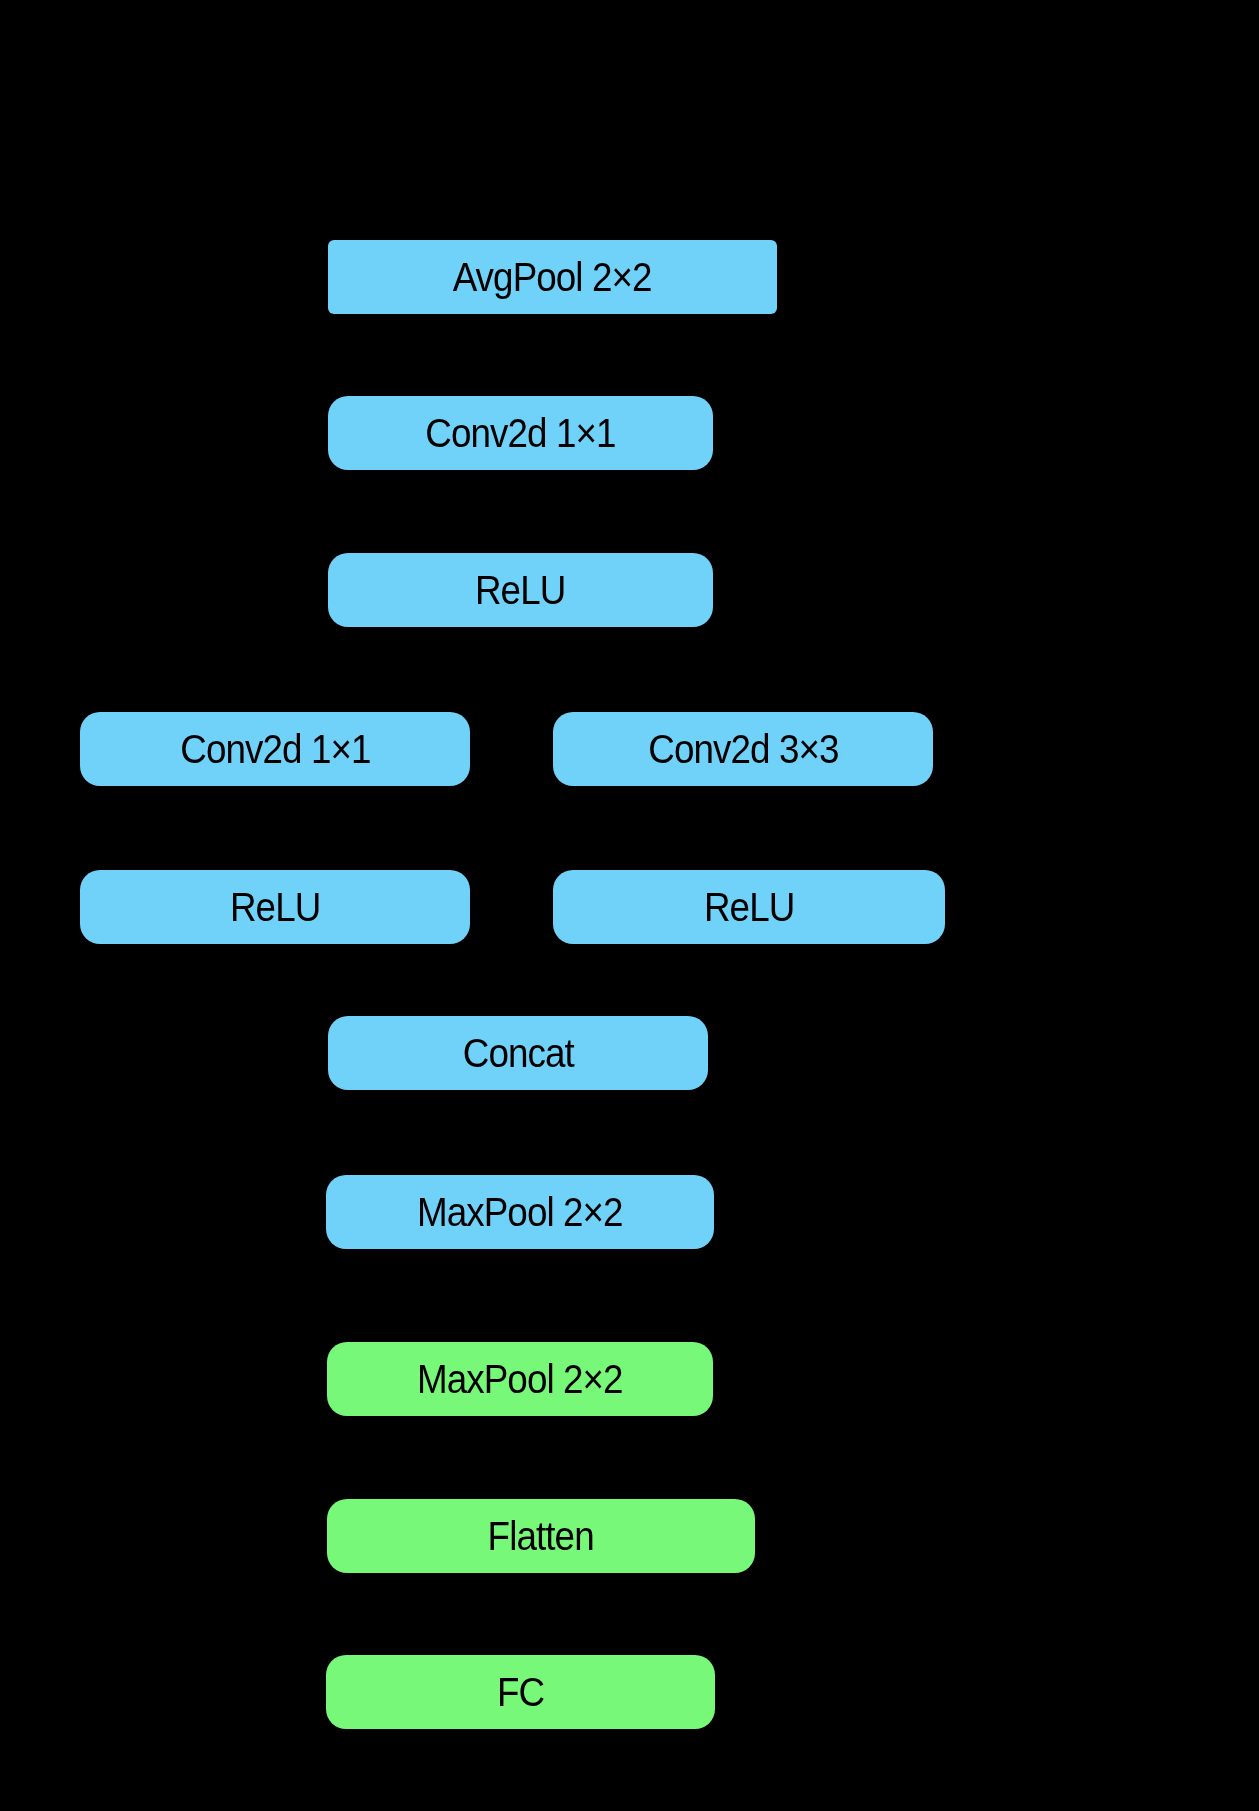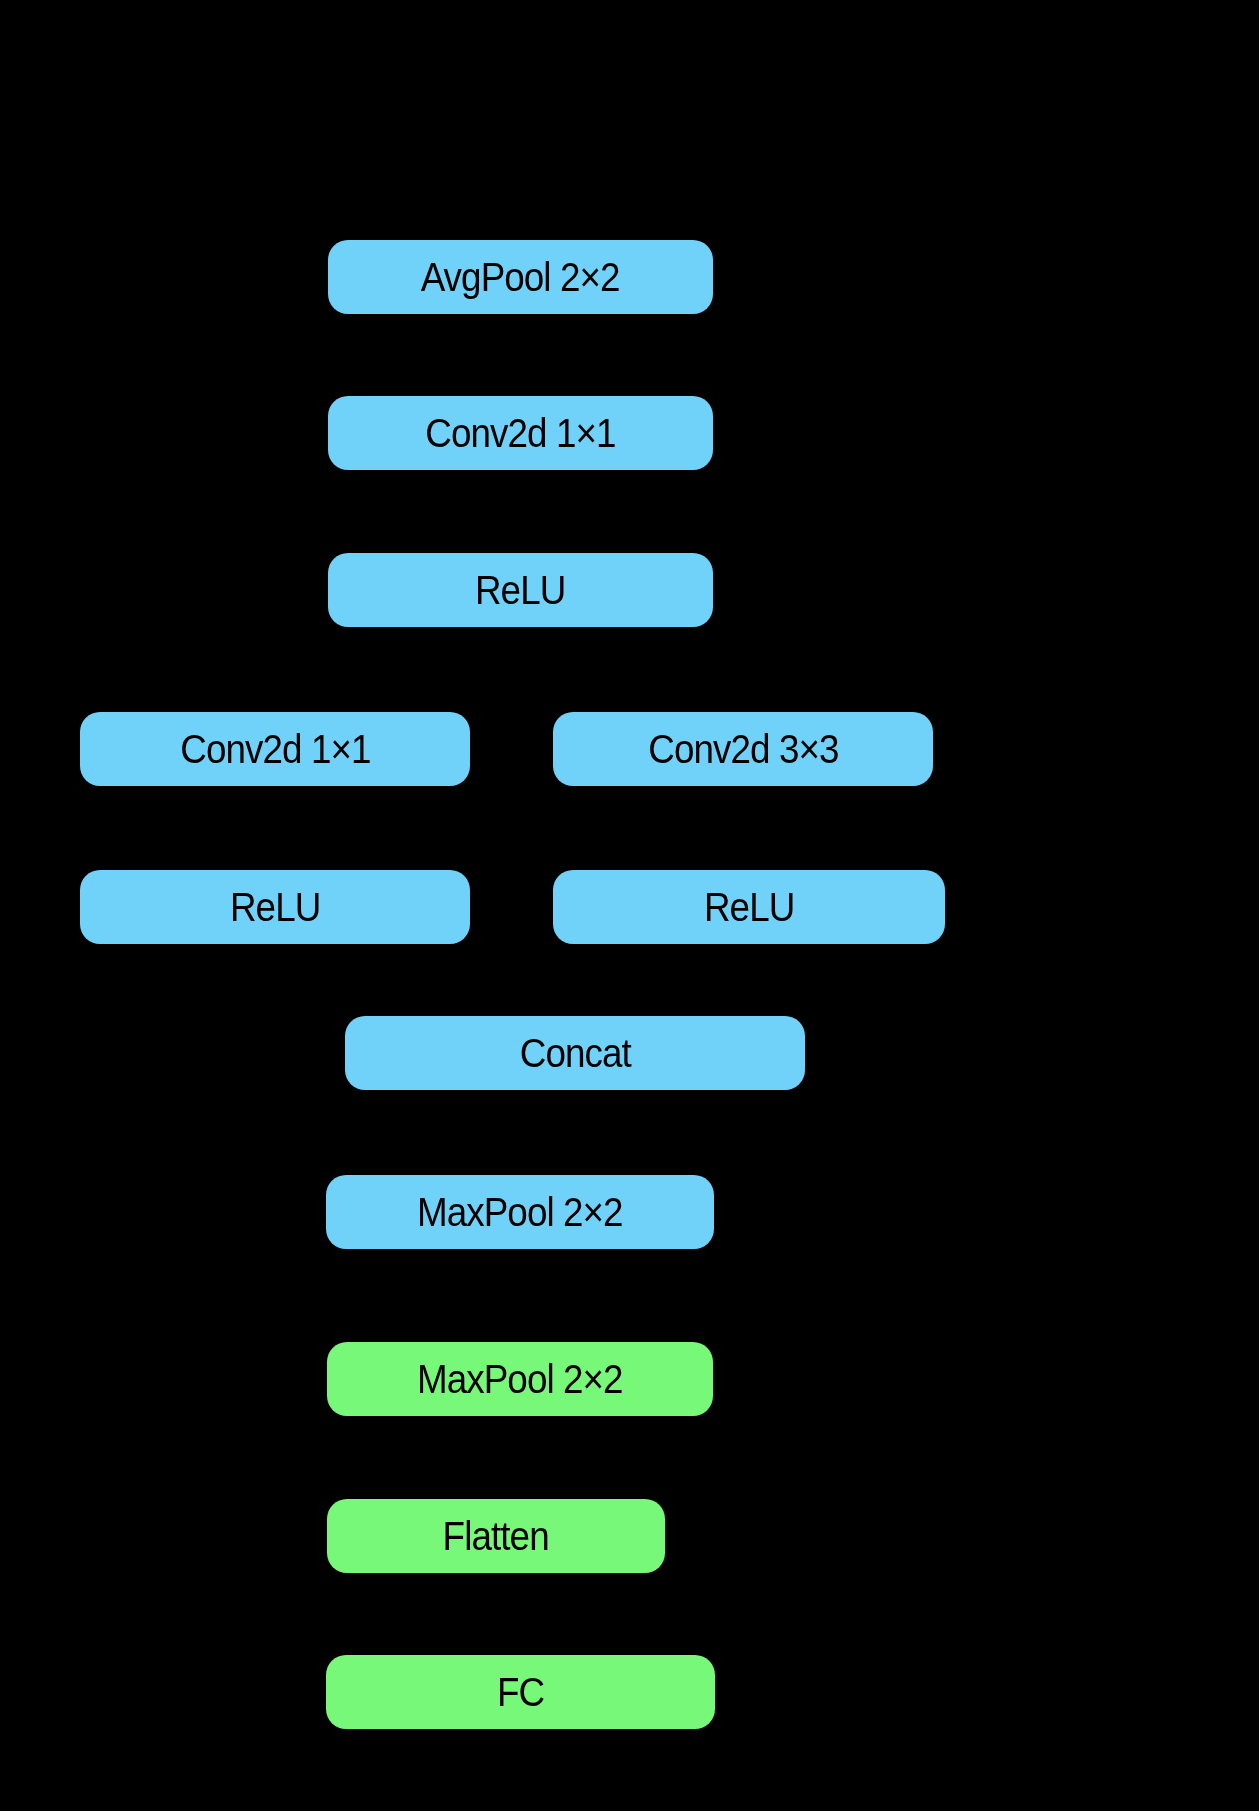--- a/index.html
+++ b/index.html
@@ -26,34 +26,34 @@
   .node .label {
     color: #000000;
     font-size: 40px;
     font-weight: 400;
     letter-spacing: -1px;
     white-space: nowrap;
     transform: scaleX(0.92);
     transform-origin: center;
   }
   
-  .n1  { left: 328px; top: 240px;  width: 385px; }
+  .n1  { left: 328px; top: 240px;  width: 449px; border-radius: 6px; }
   .n2  { left: 328px; top: 396px;  width: 385px; }
   .n3  { left: 328px; top: 553px;  width: 385px; }
   
   .n4  { left: 80px;  top: 712px;  width: 390px; }
   .n5  { left: 553px; top: 712px;  width: 380px; }
   
   .n6  { left: 80px;  top: 870px;  width: 390px; }
   .n7  { left: 553px; top: 870px;  width: 392px; }
   
-  .n8  { left: 345px; top: 1016px; width: 460px; }
+  .n8  { left: 328px; top: 1016px; width: 380px; }
   .n9  { left: 326px; top: 1175px; width: 388px; }
   .n10 { left: 327px; top: 1342px; width: 386px; }
-  .n11 { left: 327px; top: 1499px; width: 338px; }
+  .n11 { left: 327px; top: 1499px; width: 428px; }
   .n12 { left: 326px; top: 1655px; width: 389px; }
 </style>
 </head>
 <body>
 
 <div class="canvas">
 
   <div class="node n1" style="background: rgb(113, 210, 249);">
     <span class="label">AvgPool 2×2</span>
   </div>

